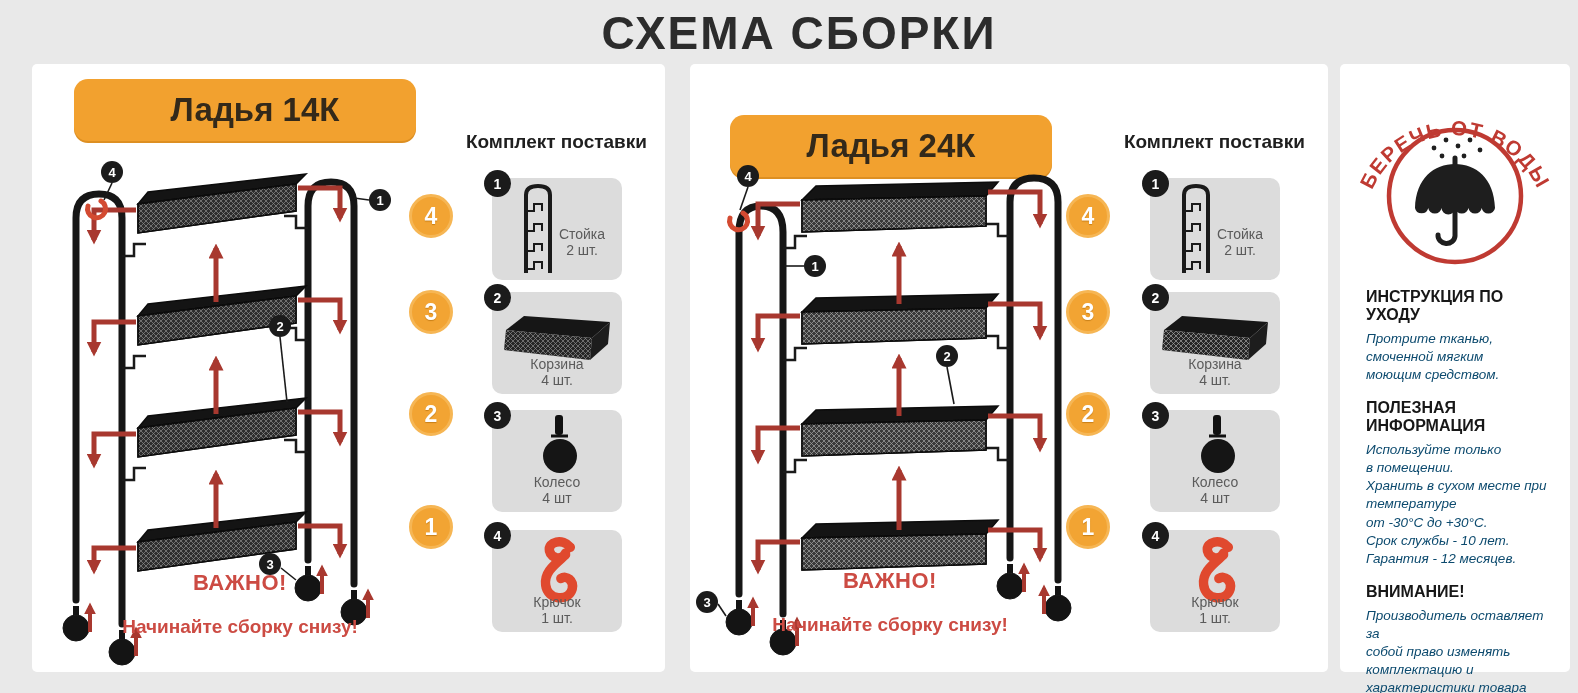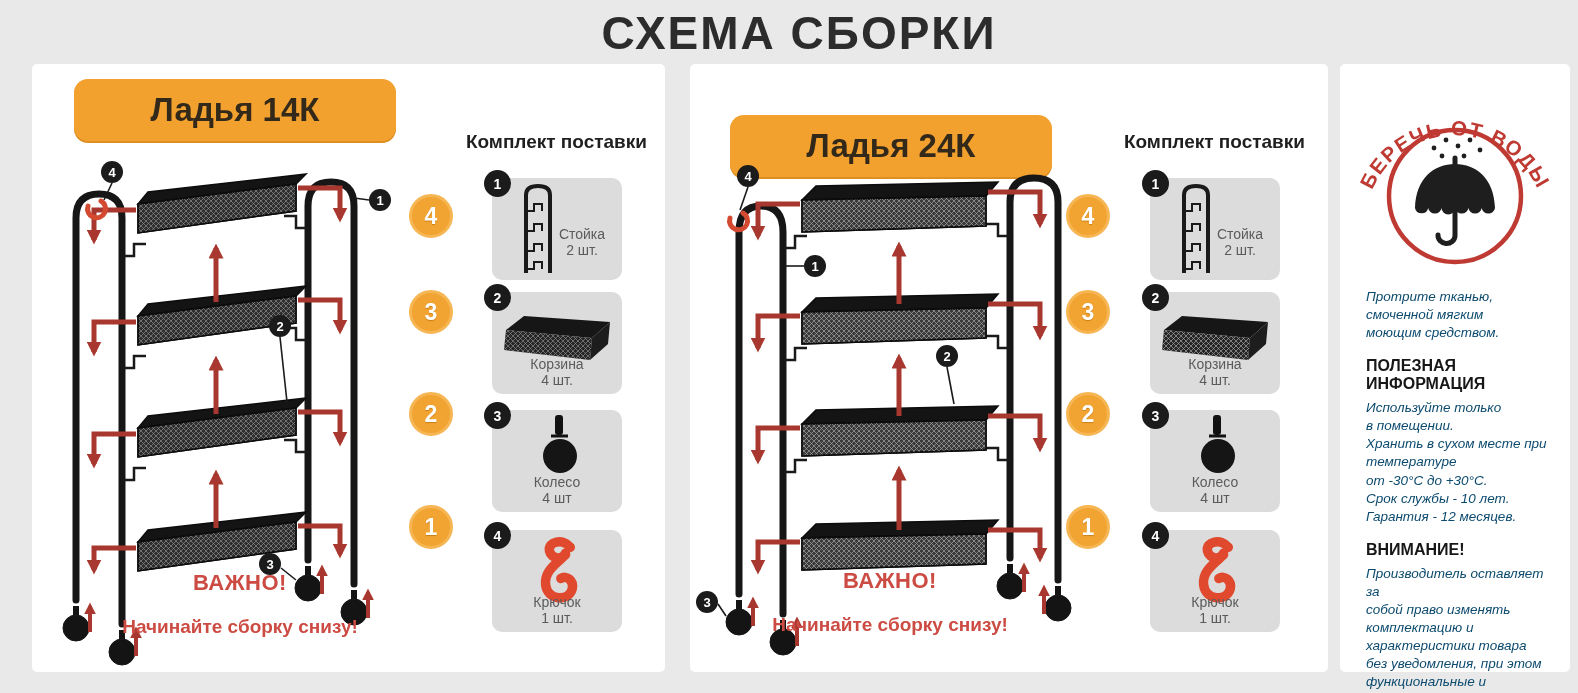--- a/index.html
+++ b/index.html
@@ -15,21 +15,21 @@
   .panel{position:absolute;top:64px;height:608px;background:#ffffff;border-radius:5px;}
   .panel-left{left:22px;width:633px;}
   .panel-mid{left:680px;width:638px;}
   .panel-right{left:1330px;width:230px;}
 
   .model-banner{
     position:absolute;top:15px;height:62px;width:322px;background:#f2a12f;
     border-radius:14px;display:flex;align-items:center;justify-content:center;
     font-size:33px;font-weight:800;color:#33291a;box-shadow:0 2px 0 #dd8f22;
   }
-  .panel-left .model-banner{left:42px;}
+  .panel-left .model-banner{left:42px;padding-left:20px;}
   .panel-mid .model-banner{left:40px;margin-top:36px;}
 
   .kit-title{
     position:absolute;top:67px;left:433px;width:182px;text-align:right;
     font-size:19px;font-weight:800;color:#1f1f1f;
   }
 
   .diagram{position:absolute;}
   .panel-left .diagram{left:14px;top:92px;}
   .panel-mid .diagram{left:4px;top:92px;}
@@ -469,20 +469,21 @@
             <circle cx="114" cy="80" r="2.4"></circle>
         </g>
         <path d="M65,132 C66,102 84,88 105,88 C126,88 144,102 145,132
                  a6.7,6.3 0 0 1 -13.3,0 a6.7,6.3 0 0 1 -13.3,0 a6.7,6.3 0 0 1 -13.3,0
                  a6.7,6.3 0 0 1 -13.6,0 a6.7,6.3 0 0 1 -13.3,0 a6.7,6.3 0 0 1 -13.2,0 z" fill="#1e1e1e"></path>
         <path d="M105,82 V160 a8.5,8 0 0 1 -17,-1" stroke="#1e1e1e" stroke-width="5" fill="none" stroke-linecap="round"></path>
       </g>
     </svg>
 
     <div class="care-sections">
+      <div class="sec-heading">ИНСТРУКЦИЯ ПО УХОДУ</div>
       <div class="sec-body">Протрите тканью,
 смоченной мягким
 моющим средством.</div>
       <div class="sec-heading">ПОЛЕЗНАЯ ИНФОРМАЦИЯ</div>
       <div class="sec-body">Используйте только
 в помещении.
 Хранить в сухом месте при
 температуре
 от -30°С до +30°С.
 Срок службы - 10 лет.

